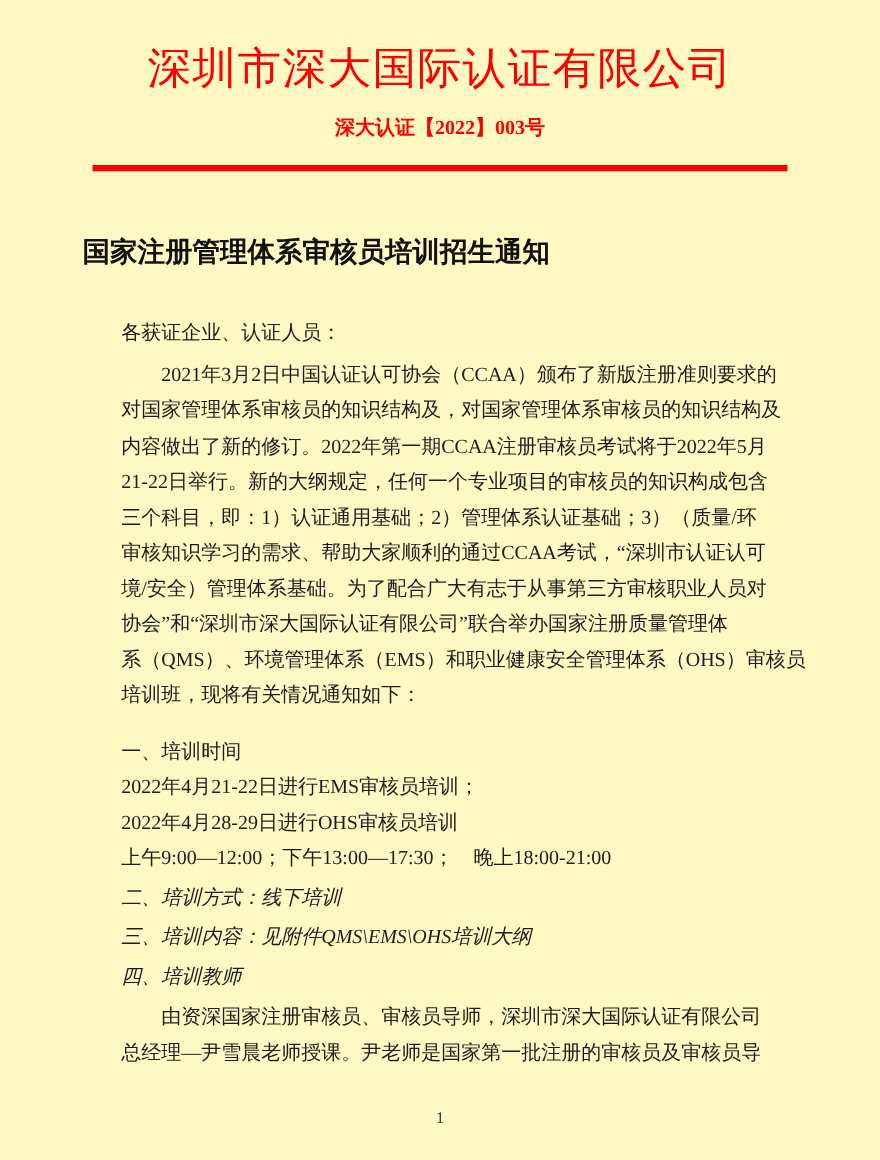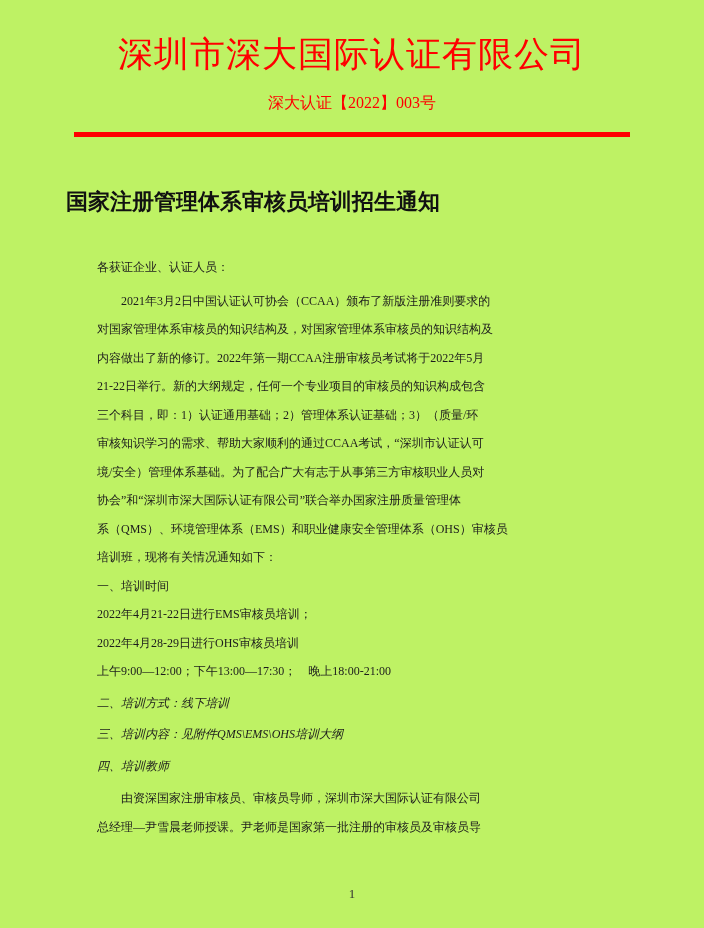--- a/index.html
+++ b/index.html
@@ -1,63 +1,64 @@
 <!DOCTYPE html>
 <html><head>
 <meta charset="utf-8">
 <style>
   * { margin: 0; padding: 0; box-sizing: border-box; }
   html, body { background: #ffffff; }
   .page {
     position: relative;
     width: 704px;
     height: 928px;
-    background: #bef264;
+    background: #fef9c3;
     overflow: hidden;
     font-family: "Liberation Serif", "DejaVu Serif", serif;
     color: #1c1c1c;
   }
   .doc-header { text-align: center; padding-top: 32px; }
   .org-name {
     font-size: 35px;
     line-height: 46px;
     font-weight: normal;
     color: #ff0000;
     letter-spacing: 1px;
   }
   .doc-number {
     font-size: 16px;
     line-height: 22px;
     color: #ff0000;
     margin-top: 14px;
+    font-weight: bold;
   }
   .red-rule {
     width: 556px;
     height: 5px;
     background: #ff0000;
     margin: 18px auto 0 auto;
   }
   .doc-title {
     margin-top: 50px;
     margin-left: 66px;
     font-size: 22px;
     line-height: 30px;
     font-weight: bold;
     color: #111111;
   }
   .content {
     margin: 36px 75px 0 97px;
     width: 532px;
-    font-size: 12px;
+    font-size: 16px;
     line-height: 28.5px;
   }
   .line { white-space: nowrap; }
   .indent { text-indent: 2em; }
   .para { margin-top: 5px; }
-  .sec-heading { margin-top: 0; }
+  .sec-heading { margin-top: 16px; }
   .sec-heading-tight { margin-top: 3px; font-style: italic; }
   .teacher { margin-top: 4px; }
   .page-number {
     position: absolute;
     top: 886px;
     left: 0;
     right: 0;
     text-align: center;
     font-size: 13px;
     color: #333333;

